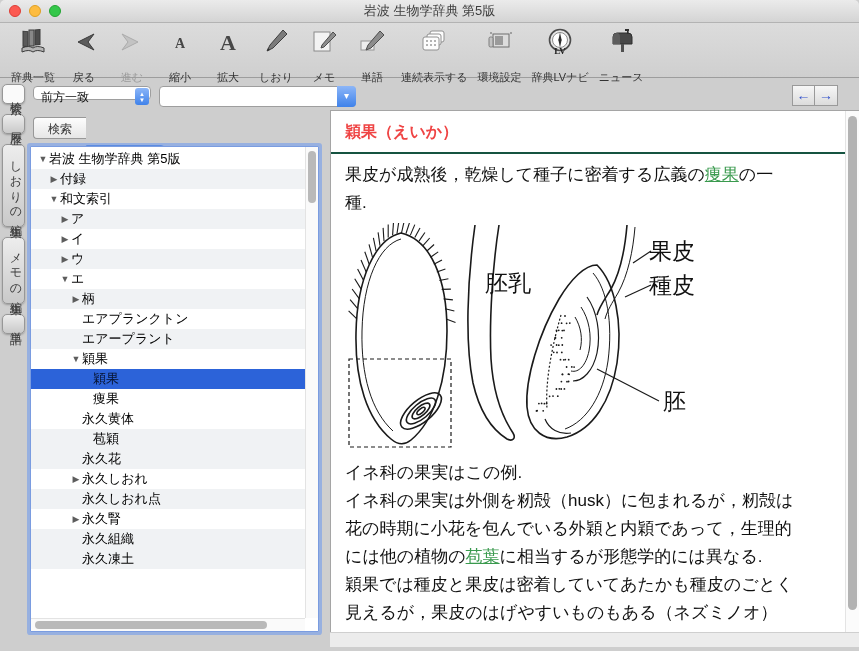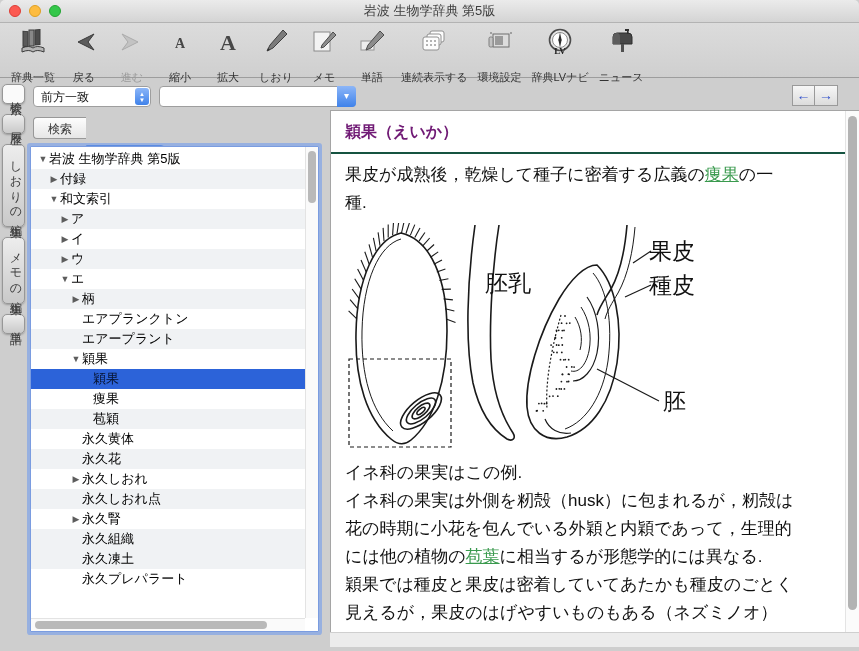--- a/index.html
+++ b/index.html
@@ -43,21 +43,21 @@
     border:1px solid #979797;border-radius:5px;
     background:linear-gradient(#ededed,#c9c9c9);
     writing-mode:vertical-rl;text-orientation:upright;
     font-size:12px;color:#3a3a3a;letter-spacing:2px;
     padding:7px 0;text-align:center;
     box-shadow:0 1px 2px rgba(0,0,0,.25);
   }
   .vtab.active{background:#fafafa;}
   
   .match-popup{
-    position:absolute;left:33px;top:8px;width:118px;height:21px;
+    position:absolute;left:33px;top:8px;width:118px;height:14px;
     background:#fff;border:1px solid #9e9e9e;border-radius:4px;
     font-size:12px;color:#111;line-height:21px;padding-left:7px;box-sizing:border-box;
   }
   .popup-stepper{
     position:absolute;right:1px;top:1px;width:14px;height:17px;border-radius:3px;
     background:linear-gradient(#8cb6f8,#3f82ea);
     display:flex;flex-direction:column;align-items:center;justify-content:center;
   }
   .popup-stepper span{color:#fff;font-size:6px;line-height:6px;}
   .query-combo{
@@ -104,21 +104,21 @@
   .tree-vscroll{position:absolute;right:0;top:0;width:13px;bottom:13px;background:#fafafa;border-left:1px solid #e3e3e3;box-sizing:border-box;}
   .tree-vthumb{position:absolute;left:2px;top:4px;width:8px;height:52px;background:#b9b9b9;border-radius:5px;}
   .tree-hscroll{position:absolute;left:0;bottom:0;right:13px;height:13px;background:#fafafa;border-top:1px solid #e3e3e3;box-sizing:border-box;}
   .tree-hthumb{position:absolute;left:4px;top:2px;width:232px;height:8px;background:#b9b9b9;border-radius:5px;}
   
   .content-panel{
     position:absolute;left:330px;top:32px;width:529px;height:522px;background:#fff;
     border-left:1px solid #a5a5a5;border-top:1px solid #a5a5a5;box-sizing:border-box;
     overflow:hidden;
   }
-  .headword{font-size:16px;font-weight:bold;color:#701a75;padding:11px 0 0 14px;}
+  .headword{font-size:16px;font-weight:bold;color:#ef4444;padding:11px 0 0 14px;}
   .head-rule{height:2px;background:#155340;margin:9px 14px 0 0;}
   .content-text{padding-left:14px;}
   .cline{font-size:17px;line-height:28px;color:#101010;white-space:nowrap;}
   .p1{margin-top:7px;}
   .green-link{color:#3a9a4e;text-decoration:underline;}
   .figure-wrap{margin:6px 0 0 4px;}
   .content-vscroll{
     position:absolute;right:0;top:0;width:14px;height:100%;
     background:#fbfbfb;border-left:1px solid #e4e4e4;box-sizing:border-box;
   }
@@ -356,28 +356,28 @@
           <span>穎果</span>
         </div>
         <div class="tree-row selected">
           <span class="twisty" style="margin-left: 50px;"></span>
           <span>穎果</span>
         </div>
         <div class="tree-row">
           <span class="twisty" style="margin-left: 50px;"></span>
           <span>痩果</span>
         </div>
+        <div class="tree-row">
+          <span class="twisty" style="margin-left: 39px;"></span>
+          <span>永久黄体</span>
+        </div>
         <div class="tree-row stripe">
           <span class="twisty" style="margin-left: 50px;"></span>
           <span>苞穎</span>
         </div>
-        <div class="tree-row">
-          <span class="twisty" style="margin-left: 39px;"></span>
-          <span>永久黄体</span>
-        </div>
         <div class="tree-row stripe">
           <span class="twisty" style="margin-left: 39px;"></span>
           <span>永久花</span>
         </div>
         <div class="tree-row">
           <span class="twisty" style="margin-left: 39px;">▶</span>
           <span>永久しおれ</span>
         </div>
         <div class="tree-row stripe">
           <span class="twisty" style="margin-left: 39px;"></span>
@@ -387,24 +387,20 @@
           <span class="twisty" style="margin-left: 39px;">▶</span>
           <span>永久腎</span>
         </div>
         <div class="tree-row stripe">
           <span class="twisty" style="margin-left: 39px;"></span>
           <span>永久組織</span>
         </div>
         <div class="tree-row stripe">
           <span class="twisty" style="margin-left: 39px;"></span>
           <span>永久凍土</span>
-        </div>
-        <div class="tree-row">
-          <span class="twisty" style="margin-left: 39px;"></span>
-          <span>永久プレパラート</span>
         </div>
       </div>
     <div class="tree-vscroll">
       <div class="tree-vthumb"></div>
     </div>
     <div class="tree-hscroll">
       <div class="tree-hthumb"></div>
     </div>
   </div>
 

